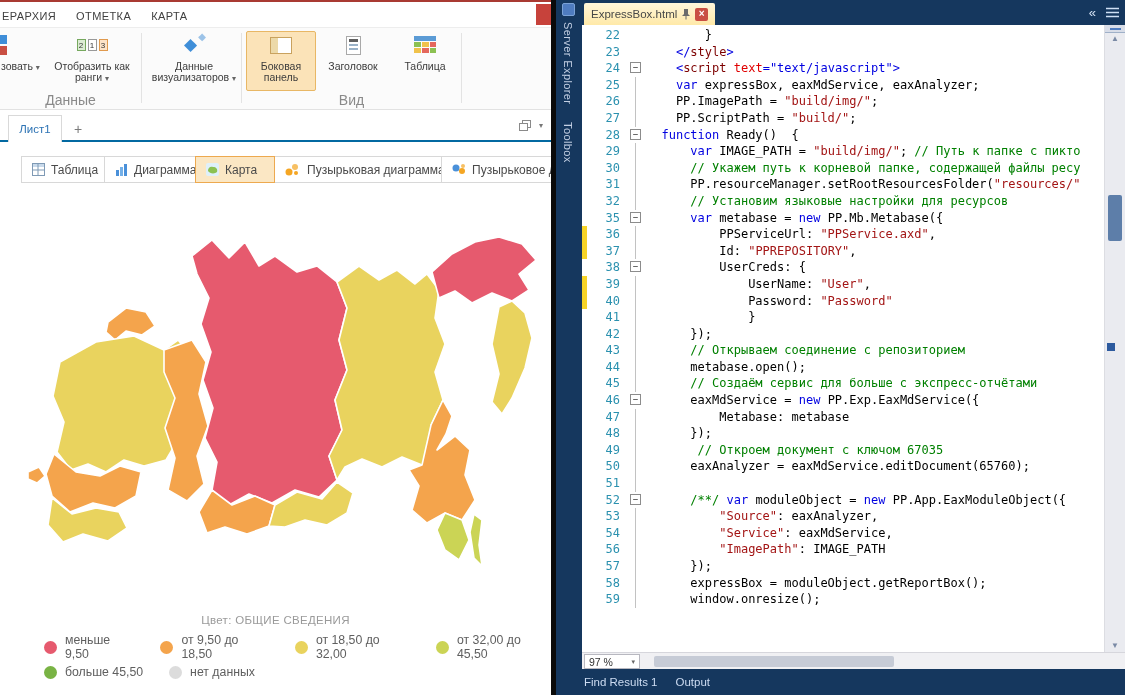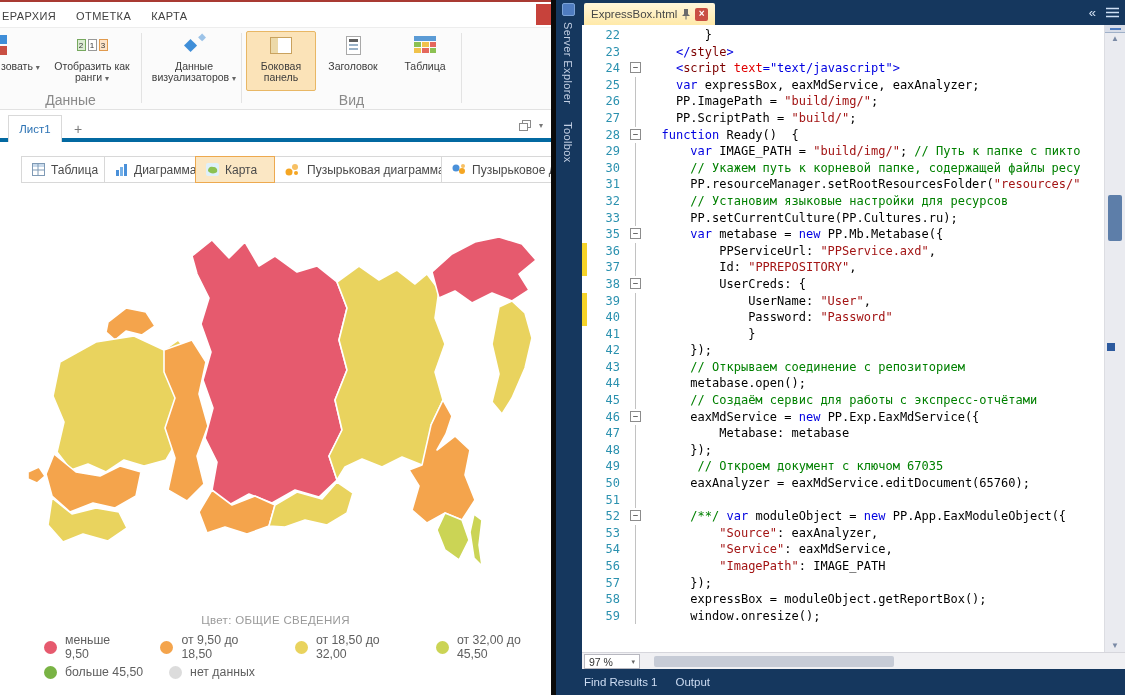--- a/index.html
+++ b/index.html
@@ -26,21 +26,21 @@
   .rk.o { border-color:#e09a4e; background:#fde3c8; }
   .diamond-wrap { position:relative; width:24px; height:22px; }
   .diamond-big { position:absolute; left:2px; top:2px; font-size:17px; color:#3f8ed8; line-height:18px; }
   .diamond-small { position:absolute; right:0; top:-2px; font-size:10px; color:#9cc3e8; line-height:10px; }
   .panel-ic { width:22px; height:17px; border:1px solid #c9a25e; background:#fff; display:flex; }
   .panel-ic i { display:block; width:7px; height:100%; background:#ecd9a8; }
   .page-ic { width:15px; height:19px; border:1px solid #a9a9a9; background:#fff; padding:2px; }
   .page-ic i { display:block; height:2px; background:#9ab2c8; margin-bottom:2px; }
   .page-ic i.b { background:#5f5f5f; height:3px; }
 
-  #sheetbar { position:absolute; left:0; top:112px; width:100%; height:28px; border-bottom:4px solid #0369a1; background:#fff; }
+  #sheetbar { position:absolute; left:0; top:112px; width:100%; height:28px; border-bottom:2px solid #0369a1; background:#fff; }
   #sheet-tab { position:absolute; left:8px; top:1px; width:54px; height:27px; background:#fff; border:1px solid #d9d9d9; border-bottom:none; display:flex; align-items:center; justify-content:center; font-size:11.5px; color:#2e74b5; }
   #sheet-add { position:absolute; left:66px; top:4px; width:24px; height:22px; display:flex; align-items:center; justify-content:center; color:#7a7a7a; font-size:14px; }
   #sheetbar-icons { position:absolute; right:8px; top:6px; display:flex; gap:8px; align-items:center; }
   .win-ic { position:relative; width:12px; height:11px; }
   .win-ic i { position:absolute; border:1px solid #8a8a8a; background:#fff; width:9px; height:8px; display:block; }
   .win-ic i.f { left:0; bottom:0; } .win-ic i.b2 { right:0; top:0; }
   .small-dd { font-size:8px; color:#777; }
 
   #viewtabs { position:absolute; left:22px; top:154px; height:27px; display:flex; }
   .vtab-btn { height:27px; display:flex; align-items:center; gap:6px; padding:0 10px; border:1px solid #d8d8d8; margin-left:-1px; background:#fff; font-size:12px; color:#4a4a4a; white-space:nowrap; overflow:hidden; }
@@ -330,32 +330,31 @@
           <div class="cl"><span class="chg"></span><span class="ln">23</span><span class="fold"></span><span class="codetxt"><span class="tk-p">    </span><span class="tk-d">&lt;/</span><span class="tk-t">style</span><span class="tk-d">&gt;</span></span></div>
           <div class="cl"><span class="chg"></span><span class="ln">24</span><span class="fold"><i class="fbox">−</i></span><span class="codetxt"><span class="tk-p">    </span><span class="tk-d">&lt;</span><span class="tk-t">script</span><span class="tk-p"> </span><span class="tk-a">text</span><span class="tk-d">=</span><span class="tk-v">"text/javascript"</span><span class="tk-d">&gt;</span></span></div>
           <div class="cl"><span class="chg"></span><span class="ln">25</span><span class="fold"><i class="fguide"></i></span><span class="codetxt"><span class="tk-p">    </span><span class="tk-k">var</span><span class="tk-p"> expressBox, eaxMdService, eaxAnalyzer;</span></span></div>
           <div class="cl"><span class="chg"></span><span class="ln">26</span><span class="fold"><i class="fguide"></i></span><span class="codetxt"><span class="tk-p">    PP.ImagePath = </span><span class="tk-s">"build/img/"</span><span class="tk-p">;</span></span></div>
           <div class="cl"><span class="chg"></span><span class="ln">27</span><span class="fold"><i class="fguide"></i></span><span class="codetxt"><span class="tk-p">    PP.ScriptPath = </span><span class="tk-s">"build/"</span><span class="tk-p">;</span></span></div>
           <div class="cl"><span class="chg"></span><span class="ln">28</span><span class="fold"><i class="fbox">−</i></span><span class="codetxt"><span class="tk-p">  </span><span class="tk-k">function</span><span class="tk-p"> Ready()  {</span></span></div>
           <div class="cl"><span class="chg"></span><span class="ln">29</span><span class="fold"><i class="fguide"></i></span><span class="codetxt"><span class="tk-p">      </span><span class="tk-k">var</span><span class="tk-p"> IMAGE_PATH = </span><span class="tk-s">"build/img/"</span><span class="tk-p">; </span><span class="tk-c">// Путь к папке с пикто</span></span></div>
           <div class="cl"><span class="chg"></span><span class="ln">30</span><span class="fold"><i class="fguide"></i></span><span class="codetxt"><span class="tk-c">      // Укажем путь к корневой папке, содержащей файлы ресу</span></span></div>
           <div class="cl"><span class="chg"></span><span class="ln">31</span><span class="fold"><i class="fguide"></i></span><span class="codetxt"><span class="tk-p">      PP.resourceManager.setRootResourcesFolder(</span><span class="tk-s">"resources/"</span></span></div>
           <div class="cl"><span class="chg"></span><span class="ln">32</span><span class="fold"><i class="fguide"></i></span><span class="codetxt"><span class="tk-c">      // Установим языковые настройки для ресурсов</span></span></div>
-          <div class="cl"><span class="chg"></span><span class="ln">33</span><span class="fold"><i class="fguide"></i></span><span class="codetxt"><span class="tk-p">      PP.setCurrentCulture(PP.Cultures.ru);</span></span></div>
           <div class="cl"><span class="chg"></span><span class="ln">35</span><span class="fold"><i class="fbox">−</i></span><span class="codetxt"><span class="tk-p">      </span><span class="tk-k">var</span><span class="tk-p"> metabase = </span><span class="tk-k">new</span><span class="tk-p"> PP.Mb.Metabase({</span></span></div>
           <div class="cl"><span class="chg on"></span><span class="ln">36</span><span class="fold"><i class="fguide"></i></span><span class="codetxt"><span class="tk-p">          PPServiceUrl: </span><span class="tk-s">"PPService.axd"</span><span class="tk-p">,</span></span></div>
           <div class="cl"><span class="chg on"></span><span class="ln">37</span><span class="fold"><i class="fguide"></i></span><span class="codetxt"><span class="tk-p">          Id: </span><span class="tk-s">"PPREPOSITORY"</span><span class="tk-p">,</span></span></div>
           <div class="cl"><span class="chg"></span><span class="ln">38</span><span class="fold"><i class="fbox">−</i></span><span class="codetxt"><span class="tk-p">          UserCreds: {</span></span></div>
           <div class="cl"><span class="chg on"></span><span class="ln">39</span><span class="fold"><i class="fguide"></i></span><span class="codetxt"><span class="tk-p">              UserName: </span><span class="tk-s">"User"</span><span class="tk-p">,</span></span></div>
           <div class="cl"><span class="chg on"></span><span class="ln">40</span><span class="fold"><i class="fguide"></i></span><span class="codetxt"><span class="tk-p">              Password: </span><span class="tk-s">"Password"</span></span></div>
           <div class="cl"><span class="chg"></span><span class="ln">41</span><span class="fold"><i class="fguide"></i></span><span class="codetxt"><span class="tk-p">              }</span></span></div>
           <div class="cl"><span class="chg"></span><span class="ln">42</span><span class="fold"><i class="fguide"></i></span><span class="codetxt"><span class="tk-p">      });</span></span></div>
           <div class="cl"><span class="chg"></span><span class="ln">43</span><span class="fold"><i class="fguide"></i></span><span class="codetxt"><span class="tk-c">      // Открываем соединение с репозиторием</span></span></div>
           <div class="cl"><span class="chg"></span><span class="ln">44</span><span class="fold"><i class="fguide"></i></span><span class="codetxt"><span class="tk-p">      metabase.open();</span></span></div>
-          <div class="cl"><span class="chg"></span><span class="ln">45</span><span class="fold"><i class="fguide"></i></span><span class="codetxt"><span class="tk-c">      // Создаём сервис для работы с экспресс-отчётами</span></span></div>
+          <div class="cl"><span class="chg"></span><span class="ln">45</span><span class="fold"><i class="fguide"></i></span><span class="codetxt"><span class="tk-c">      // Создаём сервис для больше с экспресс-отчётами</span></span></div>
           <div class="cl"><span class="chg"></span><span class="ln">46</span><span class="fold"><i class="fbox">−</i></span><span class="codetxt"><span class="tk-p">      eaxMdService = </span><span class="tk-k">new</span><span class="tk-p"> PP.Exp.EaxMdService({</span></span></div>
           <div class="cl"><span class="chg"></span><span class="ln">47</span><span class="fold"><i class="fguide"></i></span><span class="codetxt"><span class="tk-p">          Metabase: metabase</span></span></div>
           <div class="cl"><span class="chg"></span><span class="ln">48</span><span class="fold"><i class="fguide"></i></span><span class="codetxt"><span class="tk-p">      });</span></span></div>
           <div class="cl"><span class="chg"></span><span class="ln">49</span><span class="fold"><i class="fguide"></i></span><span class="codetxt"><span class="tk-c">       // Откроем документ с ключом 67035</span></span></div>
           <div class="cl"><span class="chg"></span><span class="ln">50</span><span class="fold"><i class="fguide"></i></span><span class="codetxt"><span class="tk-p">      eaxAnalyzer = eaxMdService.editDocument(65760);</span></span></div>
           <div class="cl"><span class="chg"></span><span class="ln">51</span><span class="fold"><i class="fguide"></i></span><span class="codetxt"><span class="tk-p"></span></span></div>
           <div class="cl"><span class="chg"></span><span class="ln">52</span><span class="fold"><i class="fbox">−</i></span><span class="codetxt"><span class="tk-p">      </span><span class="tk-c">/**/</span><span class="tk-p"> </span><span class="tk-k">var</span><span class="tk-p"> moduleObject = </span><span class="tk-k">new</span><span class="tk-p"> PP.App.EaxModuleObject({</span></span></div>
           <div class="cl"><span class="chg"></span><span class="ln">53</span><span class="fold"><i class="fguide"></i></span><span class="codetxt"><span class="tk-p">          </span><span class="tk-s">"Source"</span><span class="tk-p">: eaxAnalyzer,</span></span></div>
           <div class="cl"><span class="chg"></span><span class="ln">54</span><span class="fold"><i class="fguide"></i></span><span class="codetxt"><span class="tk-p">          </span><span class="tk-s">"Service"</span><span class="tk-p">: eaxMdService,</span></span></div>
           <div class="cl"><span class="chg"></span><span class="ln">56</span><span class="fold"><i class="fguide"></i></span><span class="codetxt"><span class="tk-p">          </span><span class="tk-s">"ImagePath"</span><span class="tk-p">: IMAGE_PATH</span></span></div>

